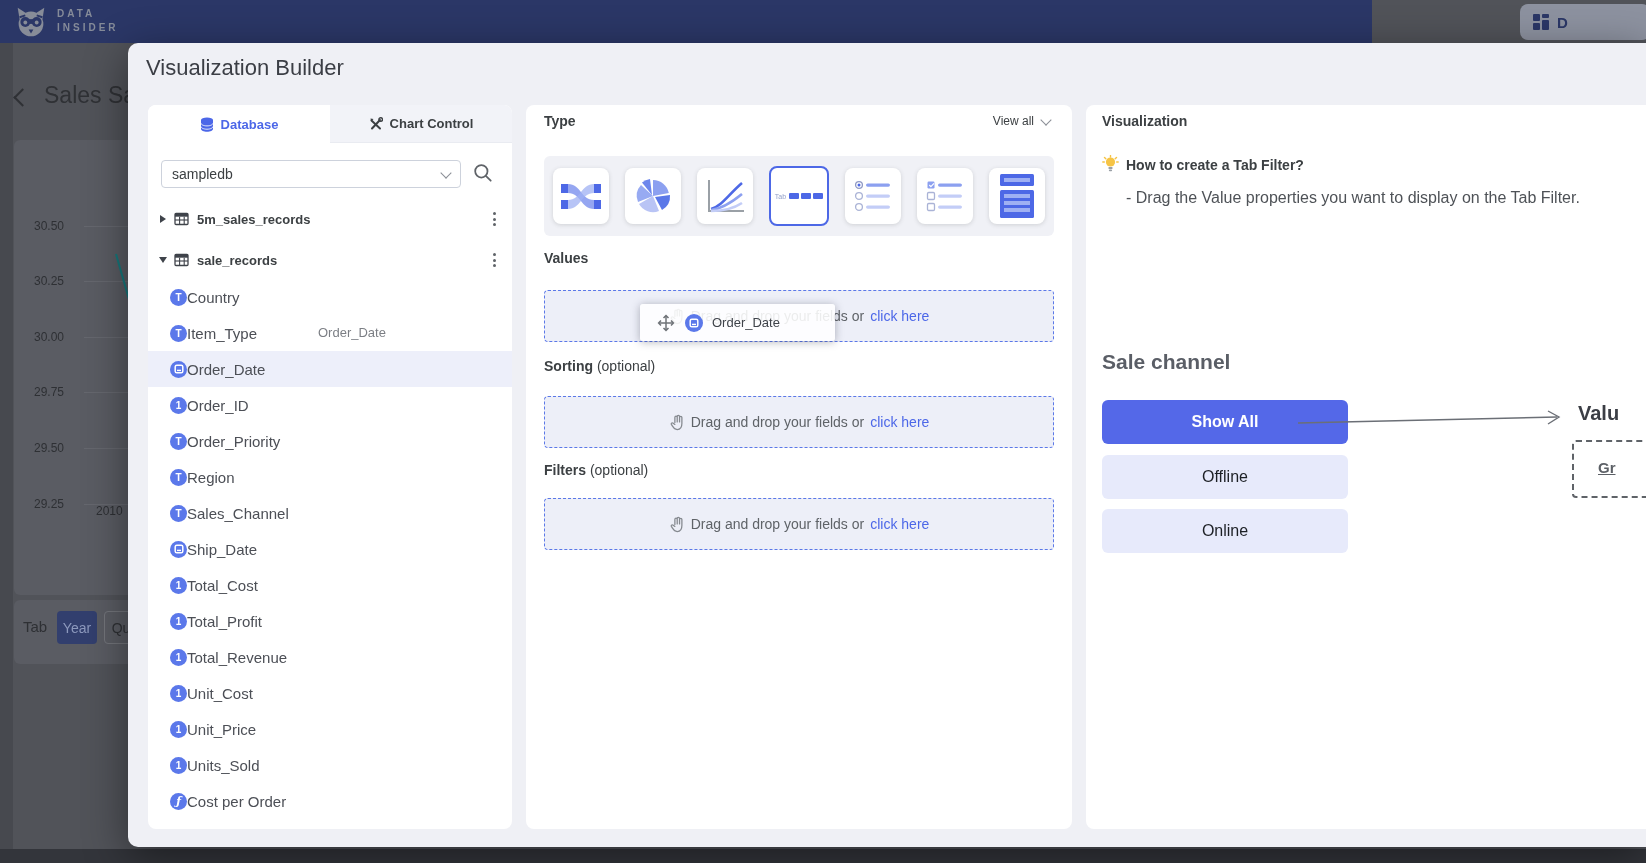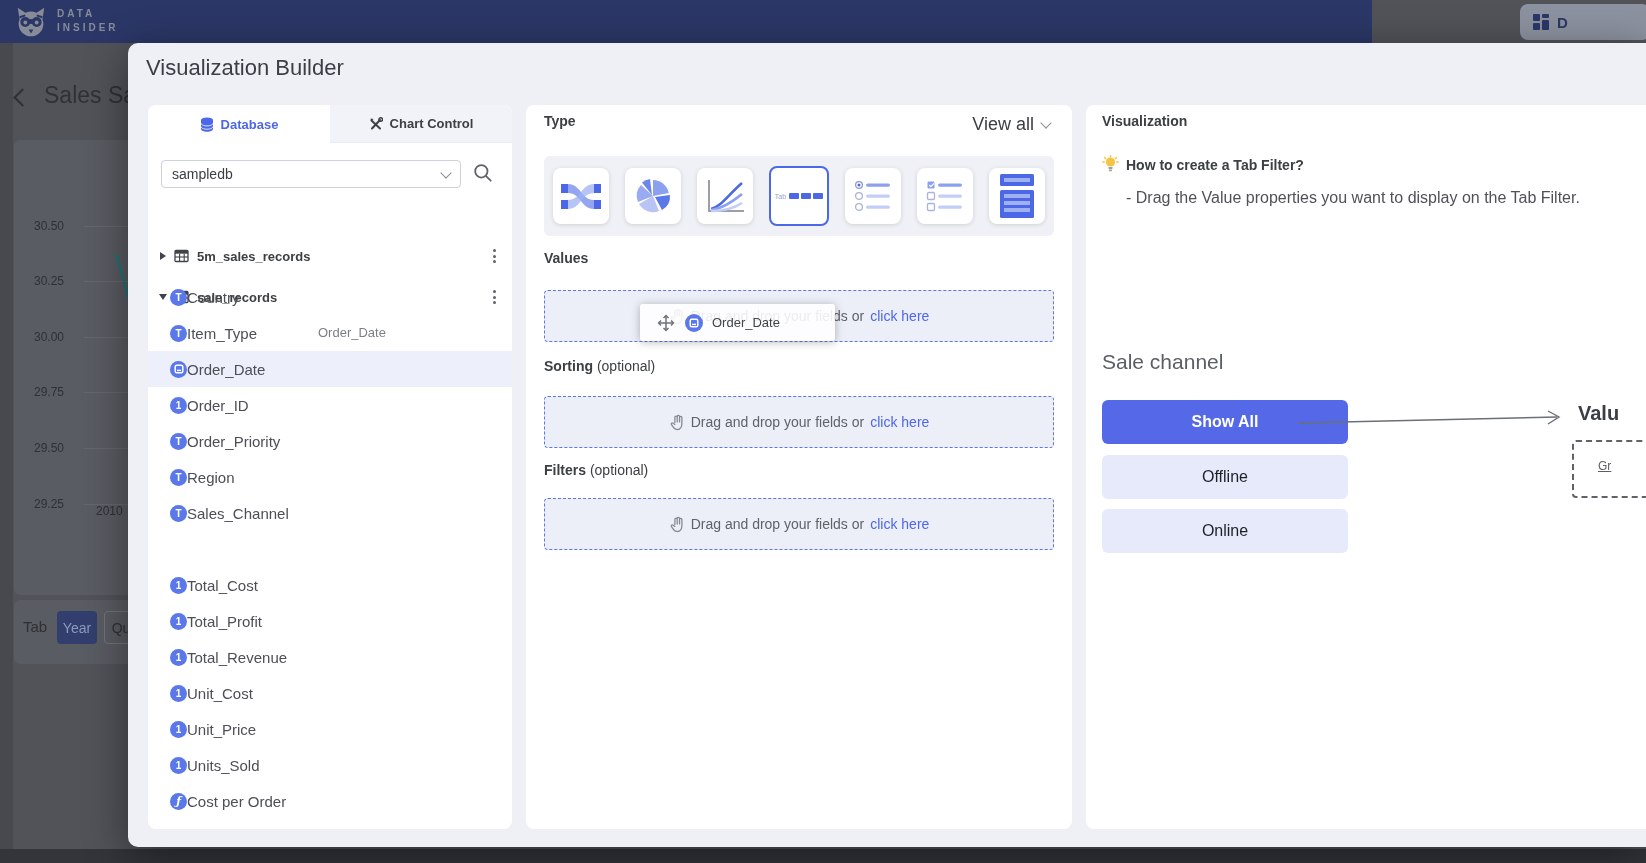--- a/index.html
+++ b/index.html
@@ -40,64 +40,64 @@
   
   .tabbar{left:0;top:0;width:364px;height:38px;}
   .tab{height:38px;display:flex;align-items:center;justify-content:center;gap:7px;font-size:13px;font-weight:bold;box-sizing:border-box;}
   .tab.active{left:0;width:182px;color:#4c67e8;background:#fff;border-radius:8px 0 0 0;}
   .tab.idle{left:182px;width:182px;color:#3c4043;background:#f2f3f8;border-radius:0 8px 0 0;border-bottom:1px solid #e9ebf1;}
   .search-box{left:13px;top:55px;width:300px;height:28px;border:1px solid #cdd2dc;border-radius:4px;background:#fff;
               display:flex;align-items:center;box-sizing:border-box;padding:0 10px;}
   .search-box .val{flex:1;font-size:14px;color:#3c4043;}
   .chev{width:7px;height:7px;border-right:1.7px solid #8a8e96;border-bottom:1.7px solid #8a8e96;transform:rotate(45deg);margin-top:-3px;}
   .mag{left:324px;top:57px;}
-  .trow{left:0;width:364px;height:30px;display:flex;align-items:center;margin-top:37px;}
+  .trow{left:0;width:364px;height:30px;display:flex;align-items:center;}
   .caret-r{width:0;height:0;border-top:4.5px solid transparent;border-bottom:4.5px solid transparent;border-left:6px solid #3f434a;margin-left:12px;}
   .caret-d{width:0;height:0;border-left:4.5px solid transparent;border-right:4.5px solid transparent;border-top:6px solid #3f434a;margin-left:11px;}
   .tname{font-size:13px;font-weight:bold;color:#3c4043;margin-left:8px;}
   .kebab{margin-left:auto;margin-right:16px;display:flex;flex-direction:column;gap:2.5px;}
   .kebab i{width:3px;height:3px;border-radius:50%;background:#5f6368;}
   .frow{left:0;width:364px;height:36px;display:flex;align-items:center;}
   .frow.sel{background:#edeffa;}
   .fi{width:17px;height:17px;border-radius:50%;background:#5b78ea;color:#fff;margin-left:22px;
       display:flex;align-items:center;justify-content:center;font-size:10px;font-weight:bold;flex:none;}
   .fi .fx{font-style:italic;font-family:"DejaVu Serif",serif;font-size:11px;}
   .flabel{font-size:15px;color:#4c4f56;}
   .ghost{left:170px;top:220px;font-size:13px;color:#5b5f66;opacity:.8;}
 
   
   .sect-label{font-size:14px;font-weight:bold;color:#3c4043;}
   .sect-label .opt{font-weight:normal;}
-  .viewall{right:22px;top:9px;display:flex;align-items:center;gap:8px;font-size:18px;color:#3c4043;}
+  .viewall{right:22px;top:9px;display:flex;align-items:center;gap:8px;font-size:12px;color:#3c4043;}
   .typestrip{left:18px;top:51px;width:510px;height:80px;background:#f0f1f6;border-radius:6px;
              display:flex;align-items:center;justify-content:space-between;padding:0 9px;box-sizing:border-box;}
   .tcard{width:56px;height:56px;background:#fff;border-radius:8px;box-shadow:0 1px 4px rgba(60,64,67,.18);
          display:flex;align-items:center;justify-content:center;box-sizing:border-box;}
   .tcard.sel{border:2px solid #4d68e6;width:60px;height:60px;box-shadow:none;}
   .tabflt{display:flex;align-items:center;gap:2px;}
   .tabflt .txt{font-size:7px;color:#93a0c9;margin-right:1px;}
   .tabflt i{width:10px;height:6px;background:#4d68e6;border-radius:1px;}
   .dropzone{left:18px;width:510px;height:52px;background:#edeff8;border:1px dashed #5b78e8;border-radius:4px;
             display:flex;align-items:center;justify-content:center;gap:6px;box-sizing:border-box;font-size:14px;color:#5f6368;}
   .dropzone .link{color:#4c67e8;}
   .chip{left:114px;top:199px;width:195px;height:37px;background:rgba(255,255,255,.88);border-radius:3px;
         box-shadow:0 1px 8px rgba(40,44,60,.35);display:flex;align-items:center;gap:9px;padding-left:16px;box-sizing:border-box;}
   .chip .fi{margin-left:0;width:18px;height:18px;}
   .chip .name{font-size:13px;color:#3f434a;}
 
   
   .tip-title{left:40px;top:52px;font-size:14px;font-weight:bold;color:#3c4043;}
   .tip-body{left:40px;top:84px;font-size:16px;color:#4e5257;}
-  .widget-title{left:16px;top:245px;font-size:21px;font-weight:400;color:#5a5e66;}
+  .widget-title{left:16px;top:245px;font-size:21px;font-weight:700;color:#5a5e66;}
   .opt-btn{left:16px;width:246px;height:44px;border-radius:6px;display:flex;align-items:center;justify-content:center;
            font-size:16px;background:#e7eafb;color:#1d2025;}
   .opt-btn.sel{background:#5468e8;color:#fff;font-weight:bold;}
   .anno-value{left:492px;top:297px;font-size:20px;font-weight:bold;color:#3b3e45;white-space:nowrap;}
   .anno-box{left:486px;top:335px;width:170px;height:58px;border:2px dashed #5f6368;border-radius:4px;box-sizing:border-box;}
-  .anno-box .g{position:absolute;left:24px;top:17px;font-size:12px;color:#5c6066;text-decoration:underline;white-space:nowrap;}
+  .anno-box .g{position:absolute;left:24px;top:17px;font-size:15px;color:#5c6066;text-decoration:underline;white-space:nowrap;font-weight:bold;}
 </style>
 </head>
 <body>
 
 <div id="stage">
 
   <div class="abs gutter"></div>
   <div class="abs footerbar"></div>
 
   <div class="abs bg-card" style="left:14px;top:140px;width:120px;height:455px;"></div>
@@ -259,20 +259,29 @@
             <span>T</span>
           </span>
         <span class="flabel">Region</span>
       </div>
       <div class="abs frow" style="top:390px">
         <span class="fi">
             <span>T</span>
           </span>
         <span class="flabel">Sales_Channel</span>
       </div>
+      <div class="abs frow" style="top:426px">
+        <span class="fi">
+          <svg width="10" height="10" viewBox="0 0 10 10">
+              <rect x="1.2" y="1.2" width="7.6" height="7.6" rx="1.6" fill="none" stroke="#fff" stroke-width="1.5"></rect>
+              <line x1="3" y1="6.4" x2="7" y2="6.4" stroke="#fff" stroke-width="1.4"></line>
+            </svg>
+        </span>
+        <span class="flabel">Ship_Date</span>
+      </div>
       <div class="abs frow" style="top:462px">
         <span class="fi">
             <span>1</span>
           </span>
         <span class="flabel">Total_Cost</span>
       </div>
       <div class="abs frow" style="top:498px">
         <span class="fi">
             <span>1</span>
           </span>

